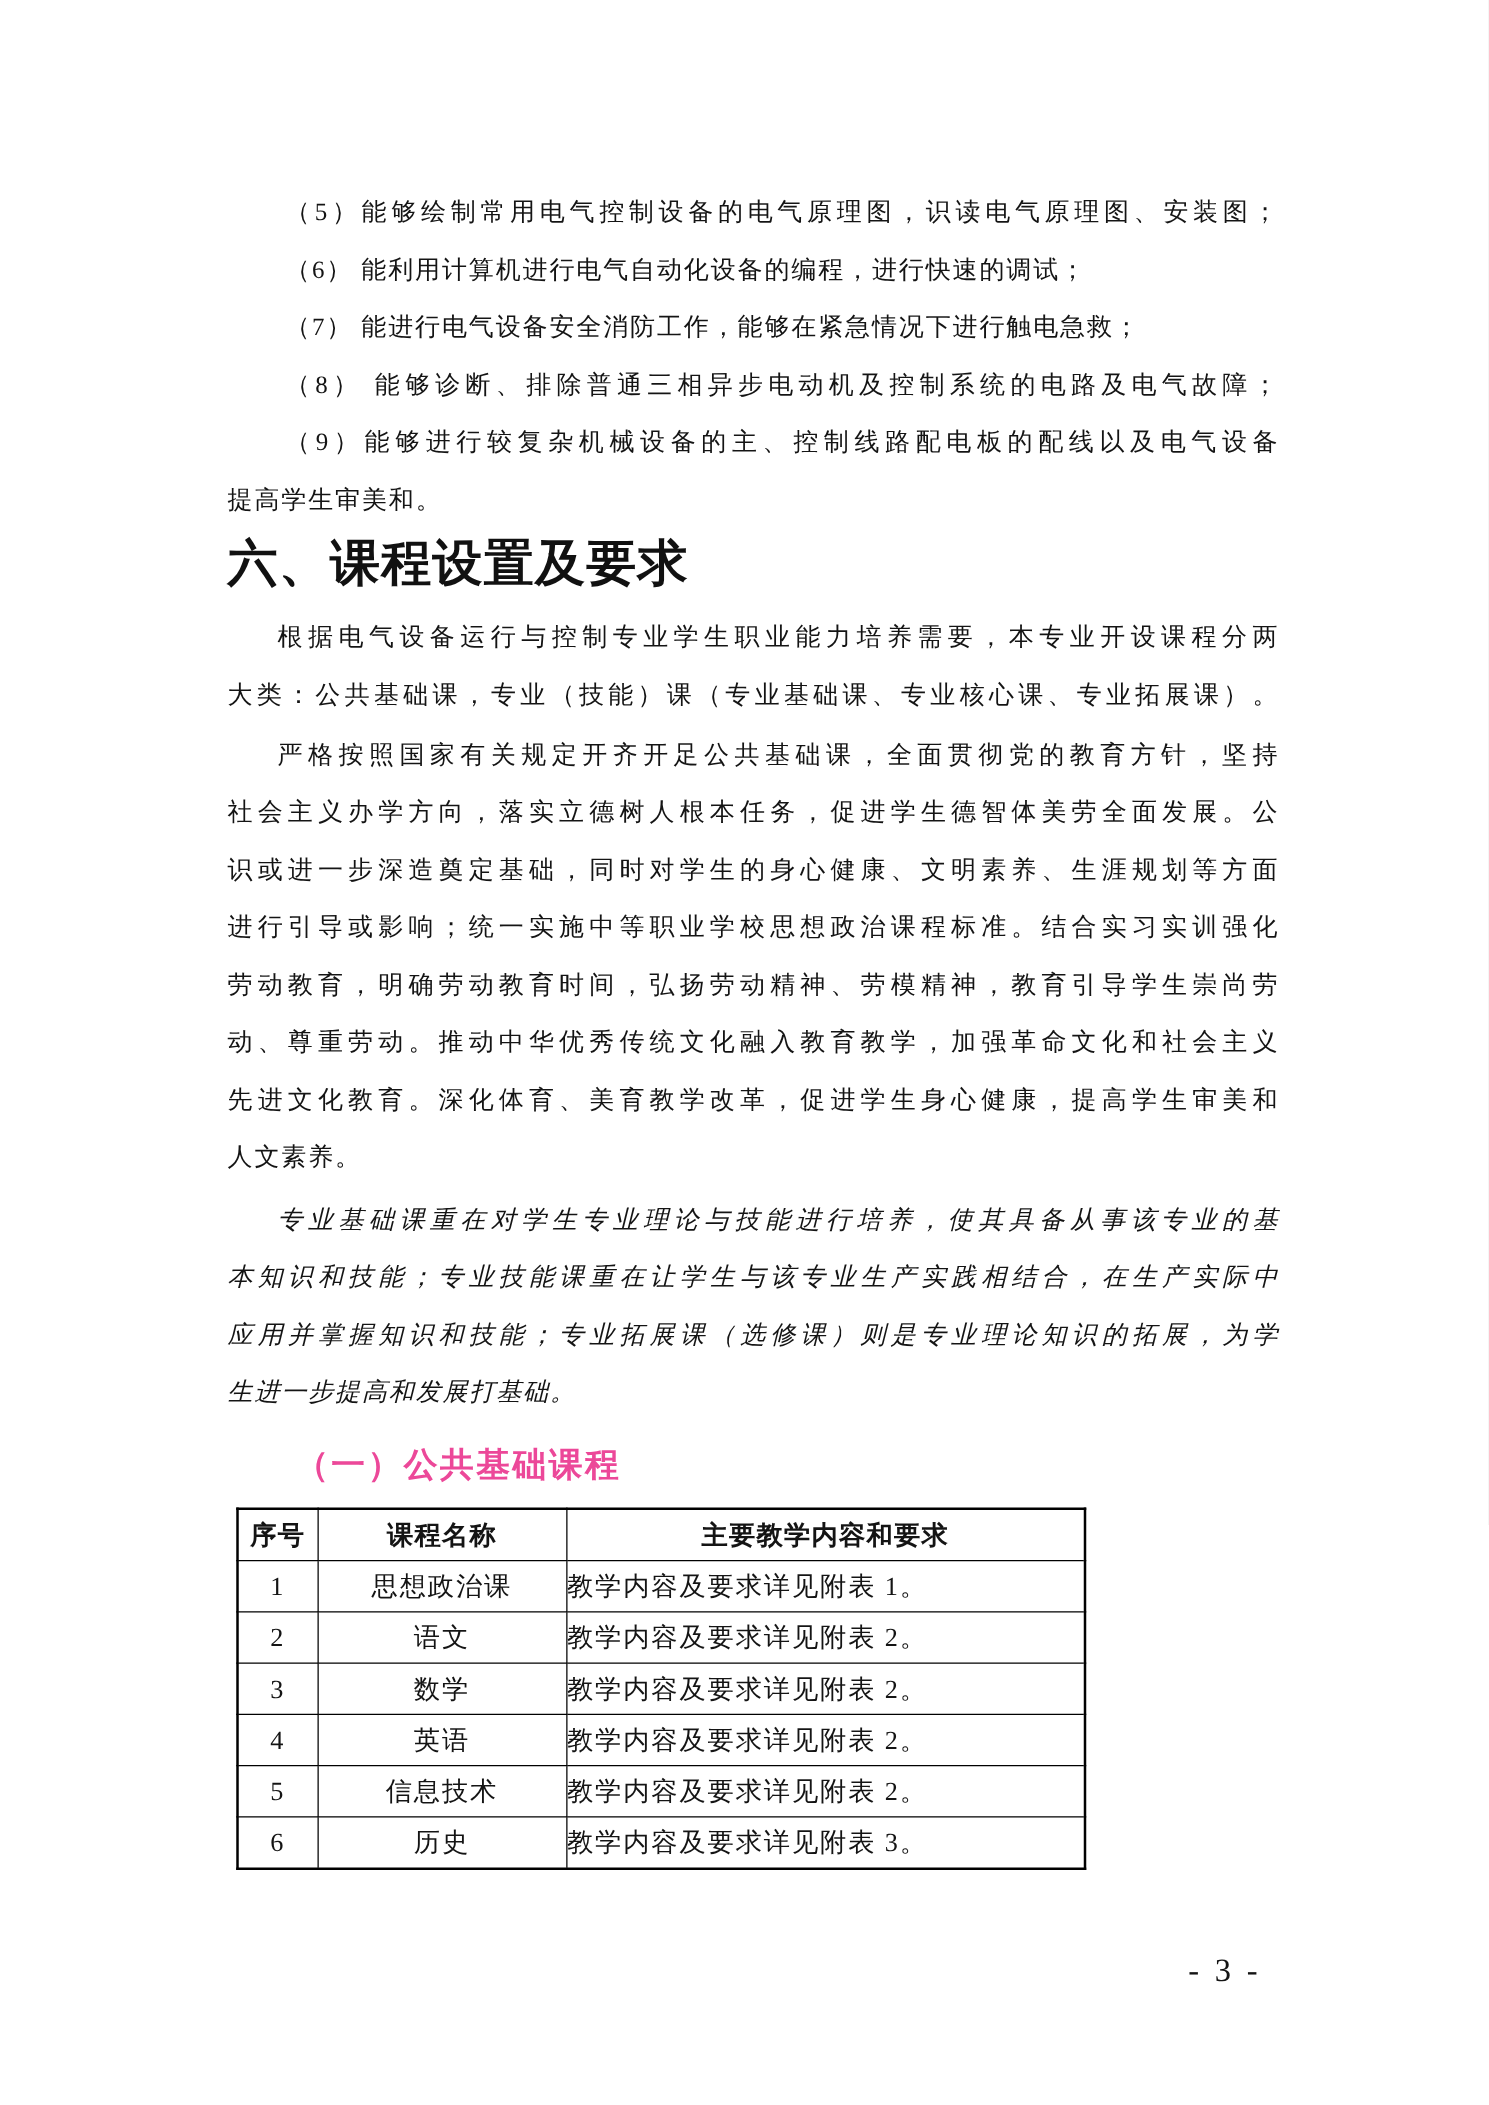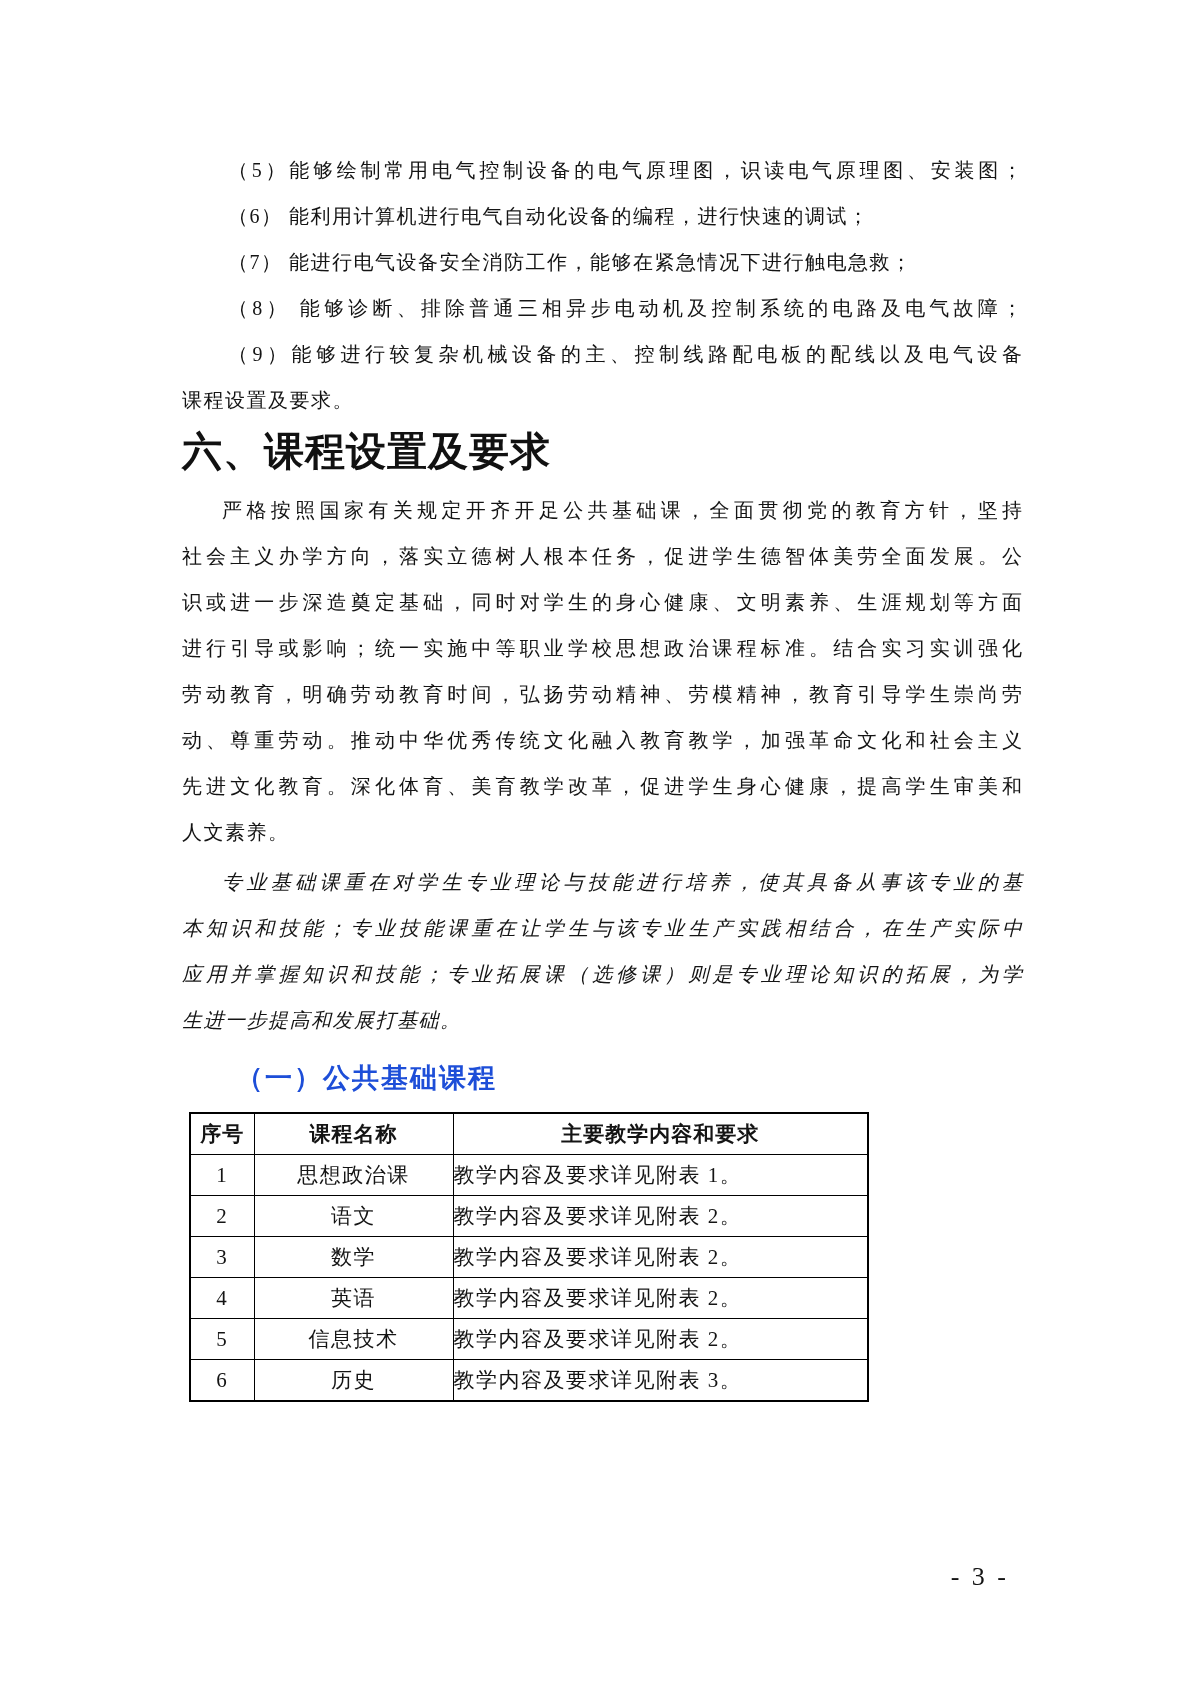--- a/index.html
+++ b/index.html
@@ -48,21 +48,21 @@
   .p2 { margin-top: 2px; }
   .p3 { margin-top: 4px; font-style: italic; }
   h2.sub {
     margin: 13px 0 0 0;
     font-family: Liberation Sans, sans-serif;
     font-weight: 700;
     font-size: 27px;
     line-height: 44px;
     letter-spacing: 2px;
     text-indent: 2em;
-    color: #1d4ed8;
+    color: #ec4899;
   }
   table.course {
     border-collapse: collapse;
     table-layout: fixed;
     width: 680px;
     margin: 12px 0 0 7px;
     border: 2px solid #000;
   }
   table.course col.c1 { width: 64px; }
   table.course col.c2 { width: 199px; }
@@ -102,25 +102,29 @@
 
 <div class="page">
   <div class="content">
 
     <div>
       <div class="ln ind2">（5）能够绘制常用电气控制设备的电气原理图，识读电气原理图、安装图；</div>
       <div class="ln ind2 short">（6） 能利用计算机进行电气自动化设备的编程，进行快速的调试；</div>
       <div class="ln ind2 short">（7） 能进行电气设备安全消防工作，能够在紧急情况下进行触电急救；</div>
       <div class="ln ind2">（8） 能够诊断、排除普通三相异步电动机及控制系统的电路及电气故障；</div>
       <div class="ln ind2">（9）能够进行较复杂机械设备的主、控制线路配电板的配线以及电气设备</div>
-      <div class="ln short">课程设置及要求。</div>
+      <div class="ln short">提高学生审美和。</div>
     </div>
 
     <h1 class="sec">六、课程设置及要求</h1>
 
+    <div>
+      <div class="ln ind">根据电气设备运行与控制专业学生职业能力培养需要，本专业开设课程分两</div>
+      <div class="ln">大类：公共基础课，专业（技能）课（专业基础课、专业核心课、专业拓展课）。</div>
+    </div>
 
     <div class="p2">
       <div class="ln ind">严格按照国家有关规定开齐开足公共基础课，全面贯彻党的教育方针，坚持</div>
       <div class="ln">社会主义办学方向，落实立德树人根本任务，促进学生德智体美劳全面发展。公</div>
       <div class="ln">识或进一步深造奠定基础，同时对学生的身心健康、文明素养、生涯规划等方面</div>
       <div class="ln">进行引导或影响；统一实施中等职业学校思想政治课程标准。结合实习实训强化</div>
       <div class="ln">劳动教育，明确劳动教育时间，弘扬劳动精神、劳模精神，教育引导学生崇尚劳</div>
       <div class="ln">动、尊重劳动。推动中华优秀传统文化融入教育教学，加强革命文化和社会主义</div>
       <div class="ln">先进文化教育。深化体育、美育教学改革，促进学生身心健康，提高学生审美和</div>
       <div class="ln short">人文素养。</div>

